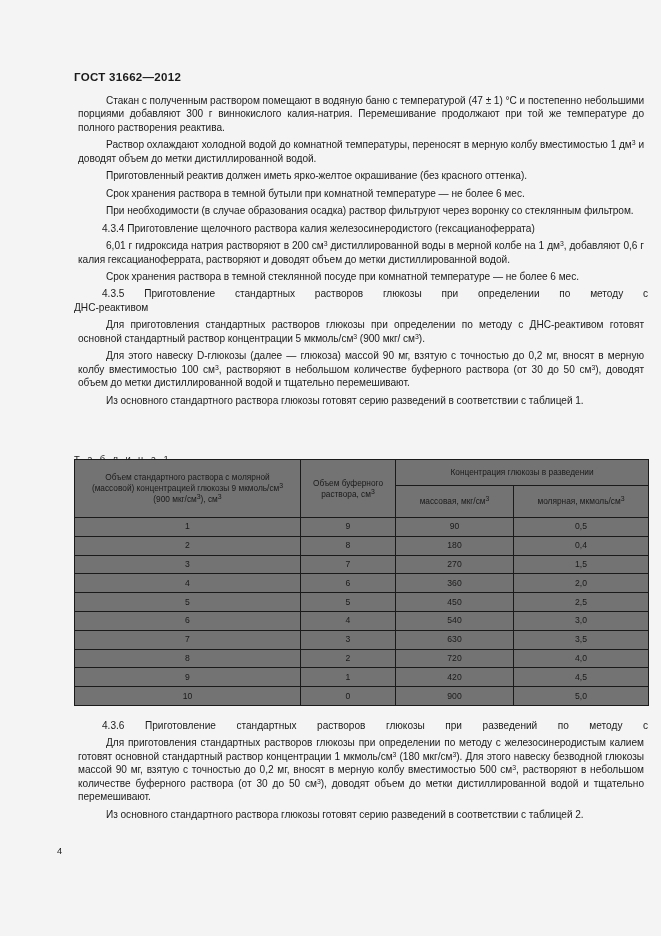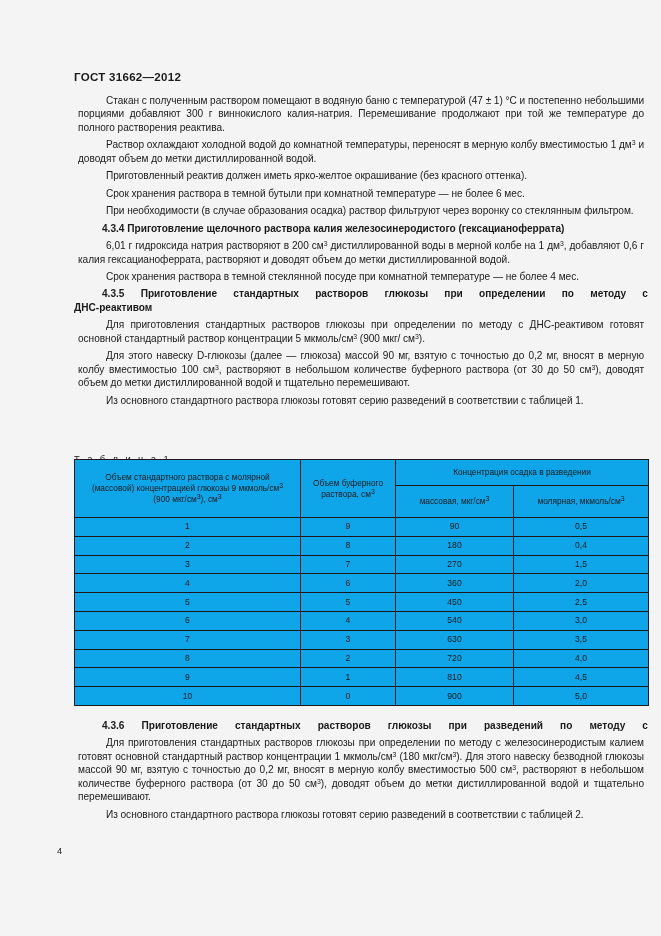--- a/index.html
+++ b/index.html
@@ -44,21 +44,21 @@
     line-height: 13.45px;
     text-align: justify;
     text-indent: 28px;
     letter-spacing: -0.02px;
     word-spacing: -0.1px;
   }
   p.heading {
     margin: 0;
     font-size: 10.1px;
     line-height: 13.45px;
-    font-weight: bold;
+    font-weight: normal;
     text-align: justify;
     text-indent: 28px;
   }
   p.heading.wide {
     text-align-last: justify;
   }
   sup {
     font-size: 6.9px;
     vertical-align: 3.2px;
     line-height: 0;
@@ -73,21 +73,21 @@
     letter-spacing: 2.4px;
     margin-top: 10px;
   }
   table.data {
     position: absolute;
     left: 74px;
     top: 459px;
     width: 574px;
     border-collapse: collapse;
     table-layout: fixed;
-    background: #0ea5e9;
+    background: #737373;
   }
   table.data th,
   table.data td {
     border: 1px solid #1a1a1a;
     text-align: center;
     vertical-align: middle;
     font-weight: normal;
     font-size: 8.3px;
     line-height: 11px;
     padding: 0;
@@ -137,21 +137,21 @@
     <p class="para">Приготовленный реактив должен иметь ярко-желтое окрашивание (без красного оттенка).</p>
 
     <p class="para">Срок хранения раствора в темной бутыли при комнатной температуре — не более 6 мес.</p>
 
     <p class="para">При необходимости (в случае образования осадка) раствор фильтруют через воронку со стеклянным фильтром.</p>
 
     <p class="heading">4.3.4  Приготовление щелочного раствора калия железосинеродистого (гексацианоферрата)</p>
 
     <p class="para">6,01 г гидроксида натрия растворяют в 200 см<sup>3</sup> дистиллированной воды в мерной колбе на 1 дм<sup>3</sup>, добавляют 0,6 г калия гексацианоферрата, растворяют и доводят объем до метки дистиллированной водой.</p>
 
-    <p class="para">Срок хранения раствора в темной стеклянной посуде при комнатной температуре — не более 4 мес.</p>
+    <p class="para">Срок хранения раствора в темной стеклянной посуде при комнатной температуре — не более 6 мес.</p>
 
     <p class="heading wide">4.3.5  Приготовление  стандартных  растворов  глюкозы  при  определении  по  методу  с</p>
     <p class="heading noindent" style="text-indent:0">ДНС-реактивом</p>
 
     <p class="para">Для приготовления стандартных растворов глюкозы при определении по методу с ДНС-реактивом готовят основной стандартный раствор концентрации 5 мкмоль/см<sup>3</sup> (900 мкг/ см<sup>3</sup>).</p>
 
     <p class="para">Для этого навеску D-глюкозы (далее — глюкоза) массой 90 мг, взятую с точностью до 0,2 мг, вносят в мерную колбу вместимостью 100 см<sup>3</sup>, растворяют в небольшом количестве буферного раствора (от 30 до 50 см<sup>3</sup>), доводят объем до метки дистиллированной водой и тщательно перемешивают.</p>
 
     <p class="para">Из основного стандартного раствора глюкозы готовят серию разведений в соответствии с таблицей 1.</p>
 
@@ -170,21 +170,21 @@
       <tr>
         <th class="hcol1" rowspan="2">
           <span>Объем стандартного раствора с молярной</span><br>
           <span>(массовой) концентрацией глюкозы 9 мкмоль/см</span><sup>3</sup><br>
           <span>(900 мкг/см</span><sup>3</sup><span>), см</span><sup>3</sup>
         </th>
         <th class="hcol1" rowspan="2">
           <span>Объем буферного</span><br>
           <span>раствора, см</span><sup>3</sup>
         </th>
-        <th class="hgroup" colspan="2">Концентрация осадка в разведении</th>
+        <th class="hgroup" colspan="2">Концентрация глюкозы в разведении</th>
       </tr>
       <tr>
         <th class="hsub"><span>массовая, мкг/см</span><sup>3</sup></th>
         <th class="hsub"><span>молярная, мкмоль/см</span><sup>3</sup></th>
       </tr>
     </thead>
     <tbody>
       <tr>
           <td>1</td>
           <td>9</td>
@@ -229,21 +229,21 @@
         </tr>
       <tr>
           <td>8</td>
           <td>2</td>
           <td>720</td>
           <td>4,0</td>
         </tr>
       <tr>
           <td>9</td>
           <td>1</td>
-          <td>810</td>
+          <td>420</td>
           <td>4,5</td>
         </tr>
       <tr>
           <td>10</td>
           <td>0</td>
           <td>900</td>
           <td>5,0</td>
         </tr>
     </tbody>
   </table>

